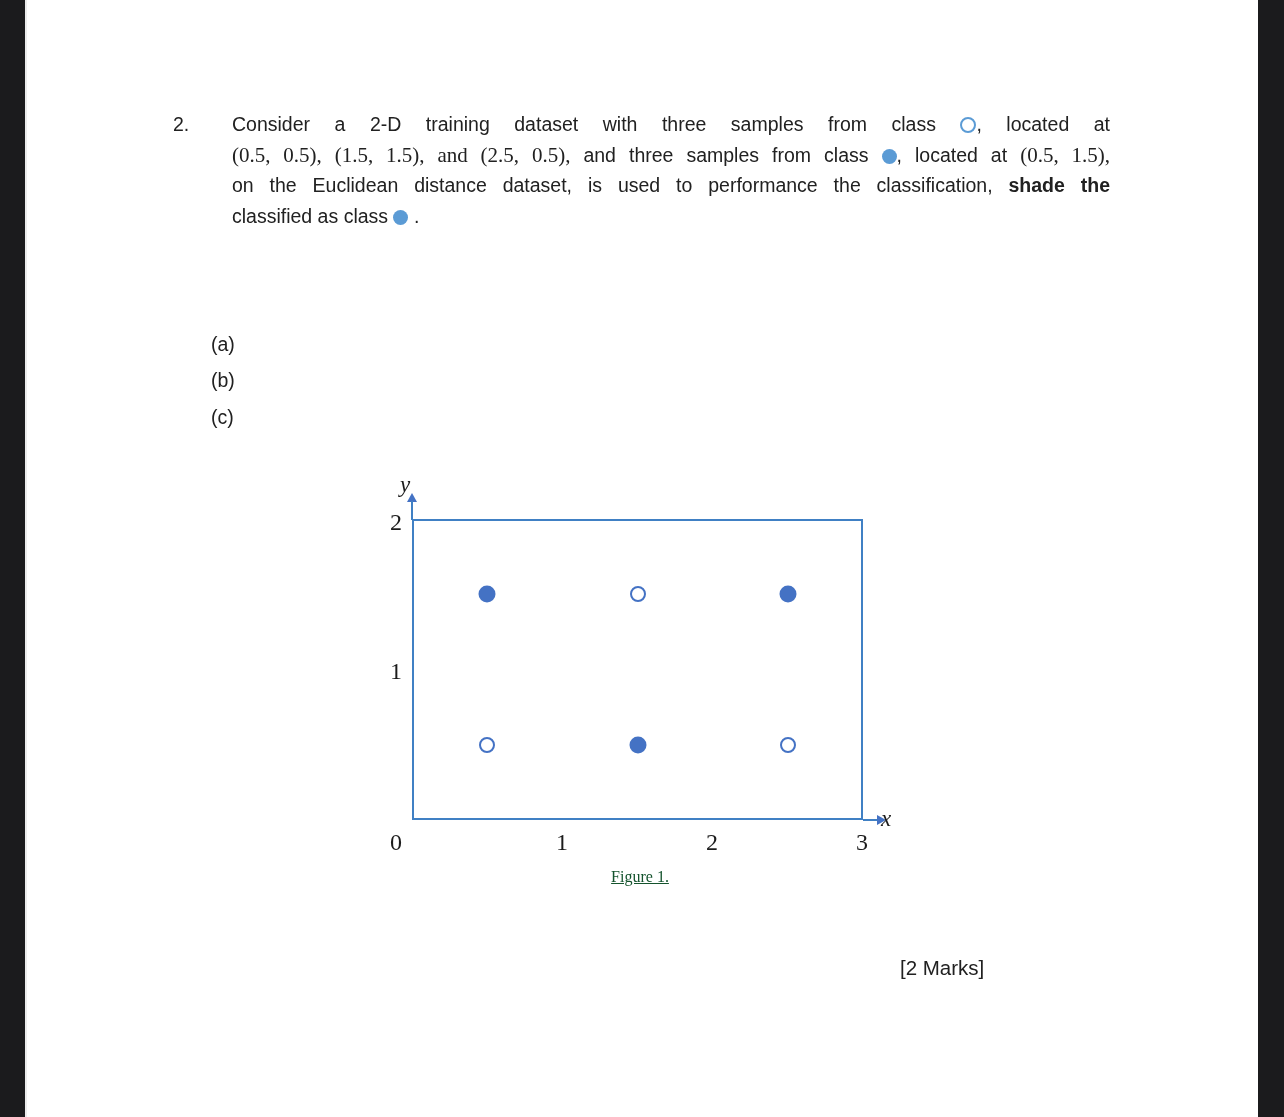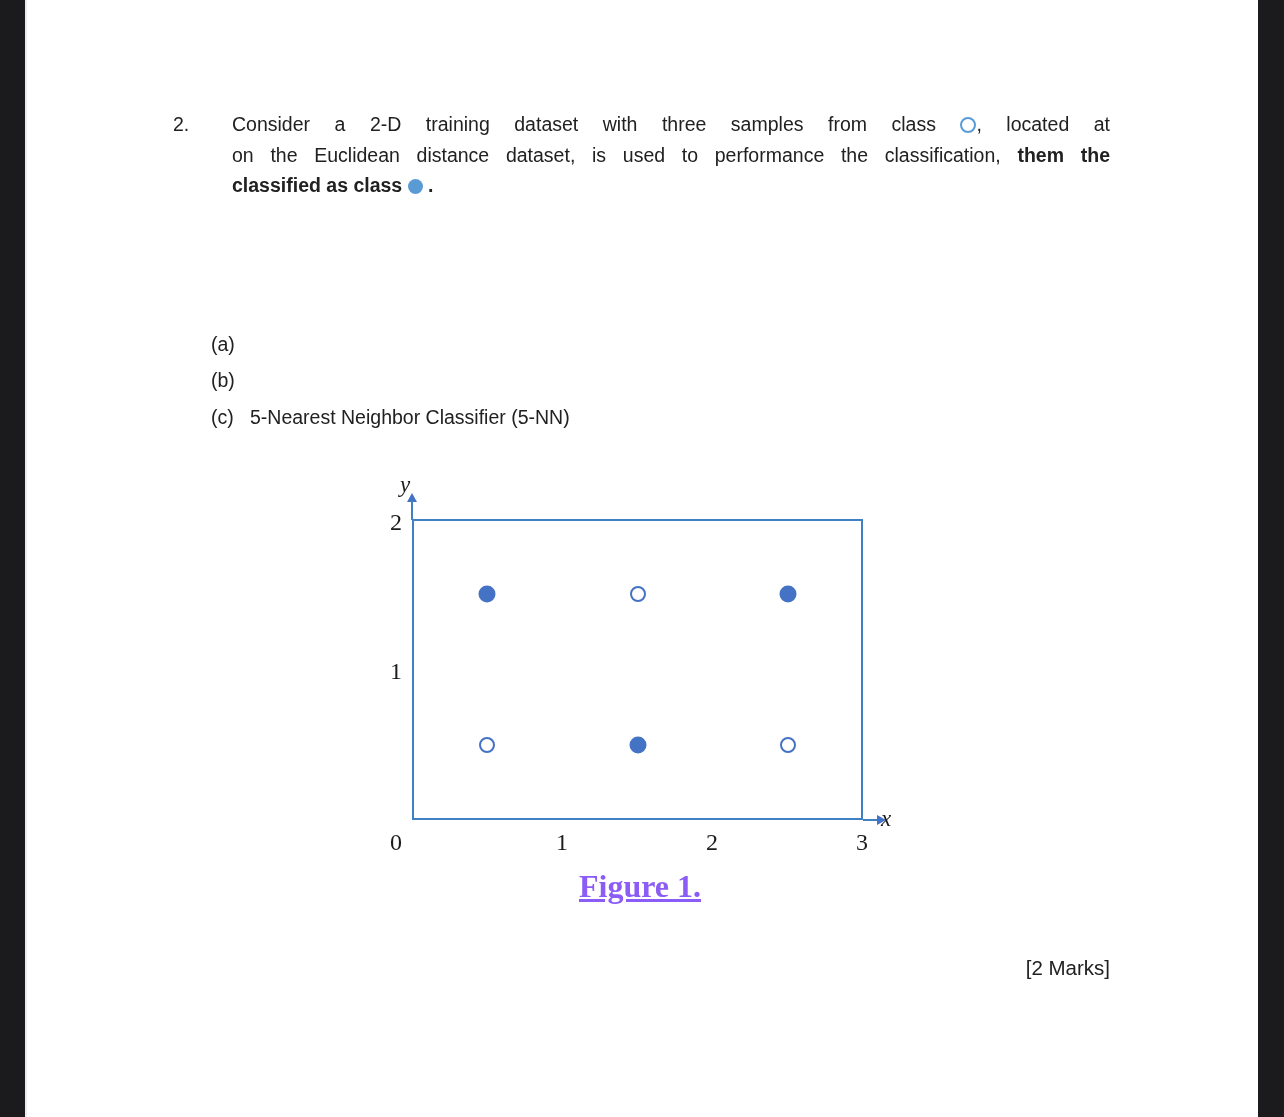--- a/index.html
+++ b/index.html
@@ -9,21 +9,21 @@
   }
   
   .left-bar{position:absolute;left:0;top:0;width:25px;height:1117px;background:#1b1b1d;}
   .left-bar-edge{position:absolute;left:25px;top:0;width:2px;height:1117px;background:#ececec;}
   .scroll-track{position:absolute;left:1258px;top:0;width:26px;height:1117px;background:#1b1b1d;}
 
   
   .question{position:absolute;left:202px;top:109px;width:908px;}
   .qnum{position:absolute;left:-29px;top:0;font-size:19.5px;line-height:30.7px;}
   .qline{font-size:19.5px;line-height:30.7px;text-align:justify;text-align-last:justify;white-space:normal;margin-left:30px;}
-  .qline.last{text-align:center;text-align-last:left;font-weight:bold;}
+  .qline.last{text-align:center;text-align-last:left;}
   .seg-math{font-family:"Liberation Serif","DejaVu Serif",serif;font-size:21px;}
   .seg-var{font-family:"Liberation Serif","DejaVu Serif",serif;font-size:21px;font-style:italic;}
   .seg-bold{font-weight:700;}
   .ic{display:inline-block;border-radius:50%;vertical-align:-2px;}
   .ic-open{width:12px;height:12px;border:2.5px solid #5B9BD5;background:#fff;}
   .ic-filled{width:15px;height:15px;background:#5B9BD5;}
 
   
   .qlist{position:absolute;left:211px;top:326px;font-size:19.5px;}
   .qlist-row{height:36.5px;display:flex;align-items:center;}
@@ -40,57 +40,57 @@
   .xaxis-ext{position:absolute;left:493px;top:349px;width:14px;height:2px;background:#4080c4;}
   .arrow-up{position:absolute;left:37px;top:23px;width:0;height:0;
     border-left:5px solid transparent;border-right:5px solid transparent;border-bottom:9px solid #4472C4;}
   .arrow-right{position:absolute;left:507px;top:345px;width:0;height:0;
     border-top:5px solid transparent;border-bottom:5px solid transparent;border-left:9px solid #4472C4;}
   .tick{position:absolute;width:40px;text-align:center;font-family:"Liberation Serif","DejaVu Serif",serif;
     font-size:24px;line-height:30px;color:#1c1c1c;}
   .axis-label{position:absolute;width:40px;text-align:center;font-family:"Liberation Serif","DejaVu Serif",serif;
     font-size:23px;font-style:italic;line-height:30px;color:#1c1c1c;}
   .fig-caption{position:absolute;left:0;top:398px;width:540px;text-align:center;
-    font-family:"Liberation Serif","DejaVu Serif",serif;font-size:32px;text-decoration:underline;color:#8b5cf6;font-weight:bold;}
+    font-family:"Liberation Serif","DejaVu Serif",serif;font-size:16px;text-decoration:underline;color:#14532d;}
 
   
-  .marks{position:absolute;left:900px;top:956px;width:210px;text-align:right;font-size:20.5px;}
+  .marks{position:absolute;left:900px;top:956px;width:210px;text-align:left;font-size:20.5px;}
 </style>
 </head>
 <body>
 
 <div class="left-bar"></div>
 <div class="left-bar-edge"></div>
 <div class="scroll-track">
   
 </div>
 
 <div class="question">
   <span class="qnum">2.</span>
 
   <div class="qline"><span>Consider a 2-D training dataset with three samples from class </span><span class="ic ic-open"></span><span>, located at</span></div>
 
+  <div class="qline"><span class="seg-math">(0.5, 0.5), (1.5, 1.5), and (2.5, 0.5),</span><span> and three samples from class </span><span class="ic ic-filled"></span><span>, located at </span><span class="seg-math">(0.5, 1.5),</span></div>
 
 
-  <div class="qline"><span>on the Euclidean distance dataset, is used to performance the classification, </span><span class="seg-bold">them the</span></div>
+  <div class="qline"><span>on the Euclidean distance dataset, is used to performance the classification, </span><span class="seg-bold">shade the</span></div>
 
 
   <div class="qline last"><span>classified as class </span><span class="ic ic-filled"></span><span> .</span></div>
 </div>
 
 <div class="qlist">
   <div class="qlist-row">
     <span class="qlist-marker">(a)</span>
   </div>
   <div class="qlist-row">
     <span class="qlist-marker">(b)</span>
   </div>
   <div class="qlist-row">
     <span class="qlist-marker">(c)</span>
-    <span>5-Nearest Neighbor Classifier (5-NN)</span>
   </div>
 </div>
 
 <div class="figure">
   <div class="axis-label" style="left:15px;top:0;">y</div>
   <div class="arrow-up"></div>
   <div class="yaxis-ext"></div>
 
   <div class="plot-rect"></div>
   <div class="dots-layer">

